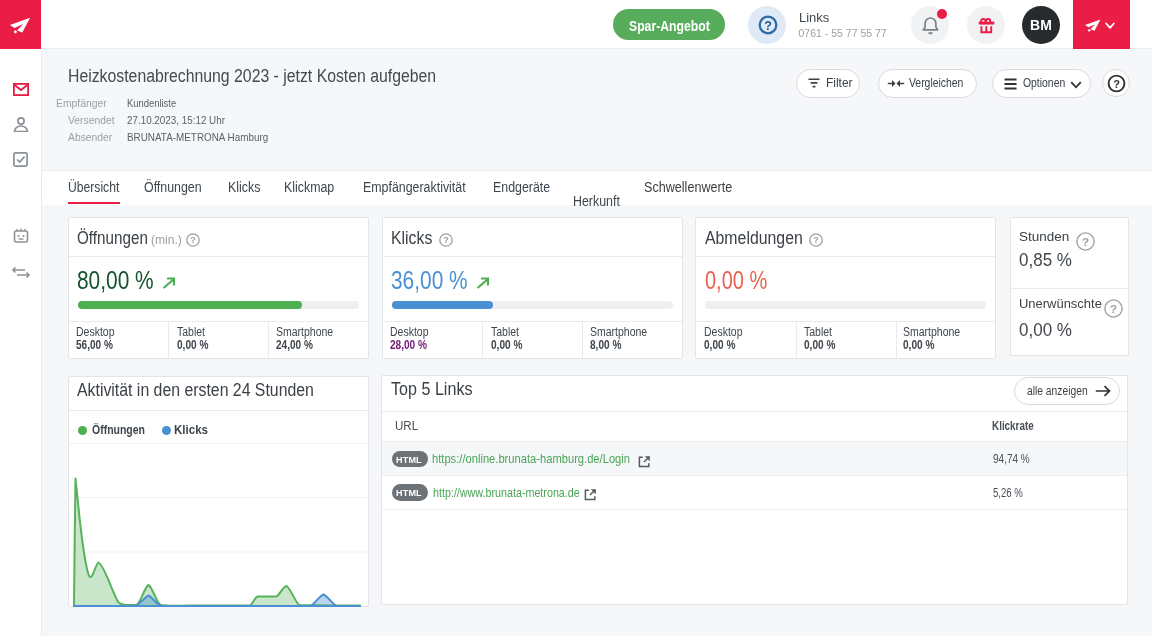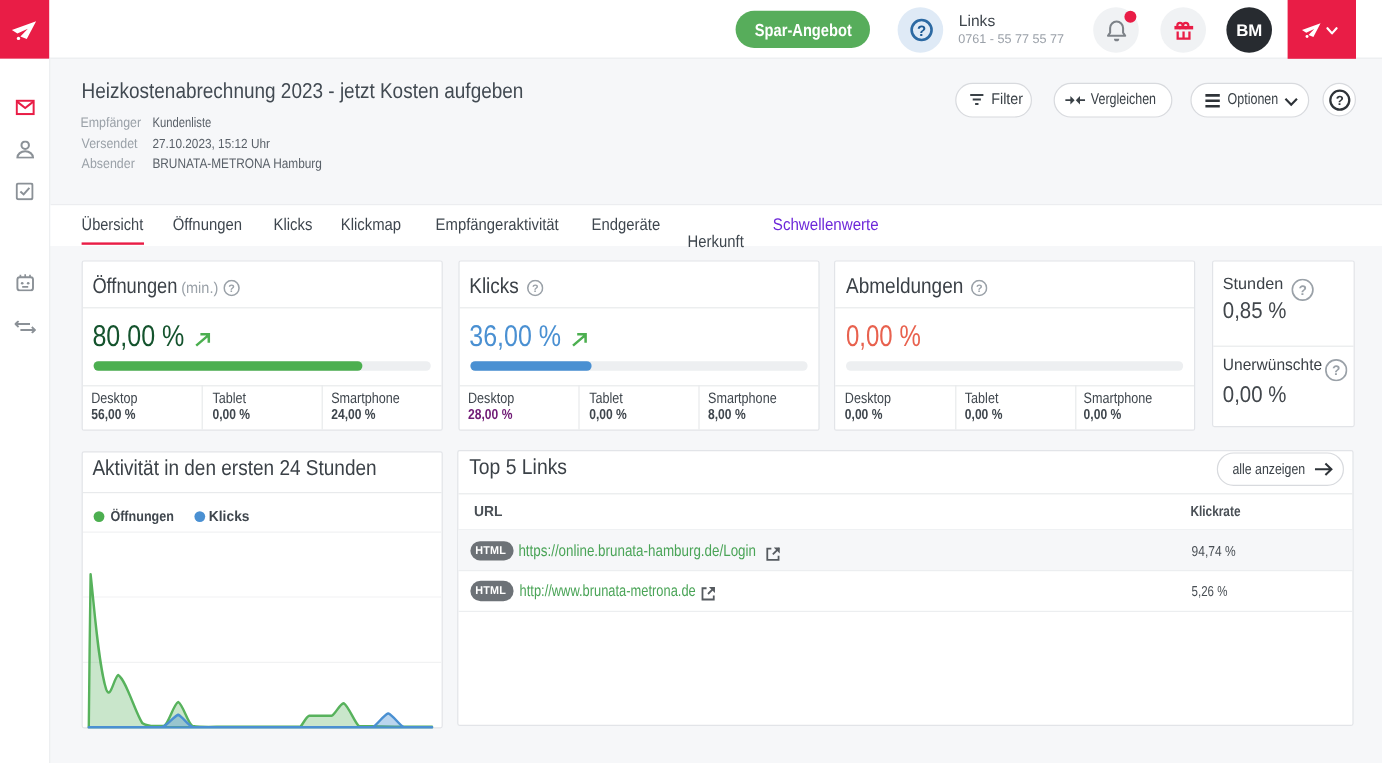--- a/index.html
+++ b/index.html
@@ -71,21 +71,21 @@
     <circle cx="11.5" cy="9" r="1.1" fill="#8b9197"></circle>
     <path d="M6.5 12 h5" stroke="#8b9197" stroke-width="1.4"></path>
     <path d="M9 4 V1.5 M5 4 V2 M13 4 V2" stroke="#8b9197" stroke-width="1.4"></path>
   </svg>
 <svg class="abs" style="left:12px;top:267px" width="18" height="11" viewBox="0 0 18 11">
     <path d="M3.5 0.5 L0.8 3 L3.5 5.5 M1.2 3 H13" fill="none" stroke="#8b9197" stroke-width="1.5"></path>
     <path d="M14.5 5.5 L17.2 8 L14.5 10.5 M16.8 8 H5" fill="none" stroke="#8b9197" stroke-width="1.5"></path>
   </svg>
 
 <div class="abs" style="left:68px;top:67.3px;font-size:18px;color:#424a52;line-height:18px"><span class="rx" style="transform:scaleX(0.878)">Heizkostenabrechnung 2023 - jetzt Kosten aufgeben</span></div>
-<div class="abs" style="left:67px;top:98.3px;font-size:11.5px;color:#9aa1a8;line-height:11.5px"><span class="rx" style="transform:scaleX(0.9)">Empfänger</span></div>
+<div class="abs" style="left:56px;top:98.3px;font-size:11.5px;color:#9aa1a8;line-height:11.5px"><span class="rx" style="transform:scaleX(0.9)">Empfänger</span></div>
 <div class="abs" style="left:68px;top:115.2px;font-size:11.5px;color:#9aa1a8;line-height:11.5px"><span class="rx" style="transform:scaleX(0.9)">Versendet</span></div>
 <div class="abs" style="left:68px;top:131.8px;font-size:11.5px;color:#9aa1a8;line-height:11.5px"><span class="rx" style="transform:scaleX(0.9)">Absender</span></div>
 <div class="abs" style="left:127.3px;top:98.3px;font-size:11.5px;color:#5a6169;line-height:11.5px"><span class="rx" style="transform:scaleX(0.817)">Kundenliste</span></div>
 <div class="abs" style="left:127.3px;top:115.2px;font-size:11px;color:#5a6169;line-height:11.5px"><span class="rx" style="transform:scaleX(0.895)">27.10.2023, 15:12 Uhr</span></div>
 <div class="abs" style="left:127.3px;top:131.8px;font-size:11.5px;color:#5a6169;line-height:11.5px"><span class="rx" style="transform:scaleX(0.859)">BRUNATA-METRONA Hamburg</span></div>
 
 <div class="pill" style="left:795.5px;top:68.5px;width:64.5px;height:29px"></div>
 <svg class="abs" style="left:807.5px;top:78px" width="12" height="10" viewBox="0 0 12 10">
     <path d="M0.5 1.2 h11 M2.6 4.9 h6.8 M4.6 8.6 h2.8" stroke="#3a4147" stroke-width="1.6"></path>
   </svg>
@@ -113,21 +113,21 @@
   </svg>
 
 <div class="abs" style="left:42px;top:169.5px;width:1110px;height:35px;background:#fff;border-top:1px solid #ecedf0"></div>
 <div class="abs" style="left:67.7px;top:179.8px;font-size:14px;color:#3e464e;line-height:14px"><span class="rx" style="transform:scaleX(0.868)">Übersicht</span></div>
 <div class="abs" style="left:144.2px;top:179.8px;font-size:14px;color:#3e464e;line-height:14px"><span class="rx" style="transform:scaleX(0.885)">Öffnungen</span></div>
 <div class="abs" style="left:228px;top:179.8px;font-size:14px;color:#3e464e;line-height:14px"><span class="rx" style="transform:scaleX(0.885)">Klicks</span></div>
 <div class="abs" style="left:284px;top:179.8px;font-size:14px;color:#3e464e;line-height:14px"><span class="rx" style="transform:scaleX(0.885)">Klickmap</span></div>
 <div class="abs" style="left:363px;top:179.8px;font-size:14px;color:#3e464e;line-height:14px"><span class="rx" style="transform:scaleX(0.885)">Empfängeraktivität</span></div>
 <div class="abs" style="left:493.2px;top:179.8px;font-size:14px;color:#3e464e;line-height:14px"><span class="rx" style="transform:scaleX(0.885)">Endgeräte</span></div>
 <div class="abs" style="left:573px;top:194px;font-size:14px;color:#3e464e;line-height:14px"><span class="rx" style="transform:scaleX(0.885)">Herkunft</span></div>
-<div class="abs" style="left:644.2px;top:179.8px;font-size:14px;color:#6d28d9;line-height:14px"><span class="rx" style="transform:scaleX(0.9)">Schwellenwerte</span></div>
+<div class="abs" style="left:644.2px;top:179.8px;font-size:14px;color:#404040;line-height:14px"><span class="rx" style="transform:scaleX(0.9)">Schwellenwerte</span></div>
 <div class="abs" style="left:67.5px;top:201.8px;width:52.5px;height:2.3px;background:#e91d46"></div>
 
 <div class="card" style="left:67.5px;top:217px;width:301px;height:141.5px"></div>
 <div class="card" style="left:381.5px;top:217px;width:301px;height:141.5px"></div>
 <div class="card" style="left:695px;top:217px;width:300.5px;height:141.5px"></div>
 <div class="card" style="left:1009.5px;top:217px;width:119.5px;height:138.5px"></div>
 
 <div class="abs" style="left:77px;top:228.8px;font-size:18px;color:#3b4147;line-height:18px"><span class="rx" style="transform:scaleX(0.846)">Öffnungen</span></div>
 <div class="abs" style="left:150.8px;top:233px;font-size:13px;color:#9aa1a8;line-height:13px"><span class="rx" style="transform:scaleX(0.93)">(min.)</span></div>
 <svg class="abs" style="left:185.8px;top:232.5px" width="14" height="14" viewBox="0 0 14 14">
@@ -219,21 +219,21 @@
 </svg>
 
 <div class="card" style="left:381px;top:375px;width:747px;height:230px"></div>
 <div class="abs" style="left:390.8px;top:380.3px;font-size:18px;color:#3b4147;line-height:18px"><span class="rx" style="transform:scaleX(0.895)">Top 5 Links</span></div>
 <div class="pill" style="left:1013.5px;top:377px;width:106px;height:28px;border-radius:14px"></div>
 <div class="abs" style="left:1027.4px;top:384.8px;font-size:12.5px;color:#3a4147;line-height:12.5px"><span class="rx" style="transform:scaleX(0.823)">alle anzeigen</span></div>
 <svg class="abs" style="left:1094.5px;top:385px" width="16" height="12" viewBox="0 0 16 12">
     <path d="M0.8 6 H14 M9.5 1.2 L14.5 6 L9.5 10.8" fill="none" stroke="#2e3338" stroke-width="1.7"></path>
   </svg>
 <div class="ln" style="left:382px;top:410.5px;width:745px;height:1px"></div>
-<div class="abs" style="left:394.6px;top:419.5px;font-size:12px;font-weight:bold;color:#494f55;line-height:12px"><span class="rx" style="transform:scaleX(0.96)">URL</span></div>
+<div class="abs" style="left:394.6px;top:419.5px;font-size:12px;font-weight:normal;color:#494f55;line-height:12px"><span class="rx" style="transform:scaleX(0.96)">URL</span></div>
 <div class="abs" style="left:992.3px;top:419.5px;font-size:12px;font-weight:bold;color:#494f55;line-height:12px"><span class="rx" style="transform:scaleX(0.823)">Klickrate</span></div>
 <div class="ln" style="left:382px;top:441.2px;width:745px;height:1px;background:#eceef0"></div>
 <div class="abs" style="left:382px;top:442.2px;width:745px;height:33.2px;background:#f6f7f9"></div>
 <div class="abs" style="left:392px;top:450.8px;width:35.5px;height:16.5px;border-radius:8.5px;background:#6d7277;color:#fff;font-size:9.5px;font-weight:bold;display:flex;align-items:center;justify-content:center;letter-spacing:0.2px">
     <span class="rx" style="transform:scaleX(0.95)">HTML</span>
   </div>
 <div class="abs" style="left:432.3px;top:452.1px;font-size:13.5px;color:#4aa457;line-height:13.5px"><span class="rx" style="transform:scaleX(0.827)">https://online.brunata-hamburg.de/Login</span></div>
 <svg class="abs" style="left:637.5px;top:454.5px" width="13" height="13" viewBox="0 0 13 13">
     <path d="M4.8 2.2 H1.4 V11.6 H10.8 V8.2" fill="none" stroke="#565b60" stroke-width="1.5"></path>
     <path d="M6.8 1.2 H11.8 V6.2 Z" fill="#565b60"></path>

